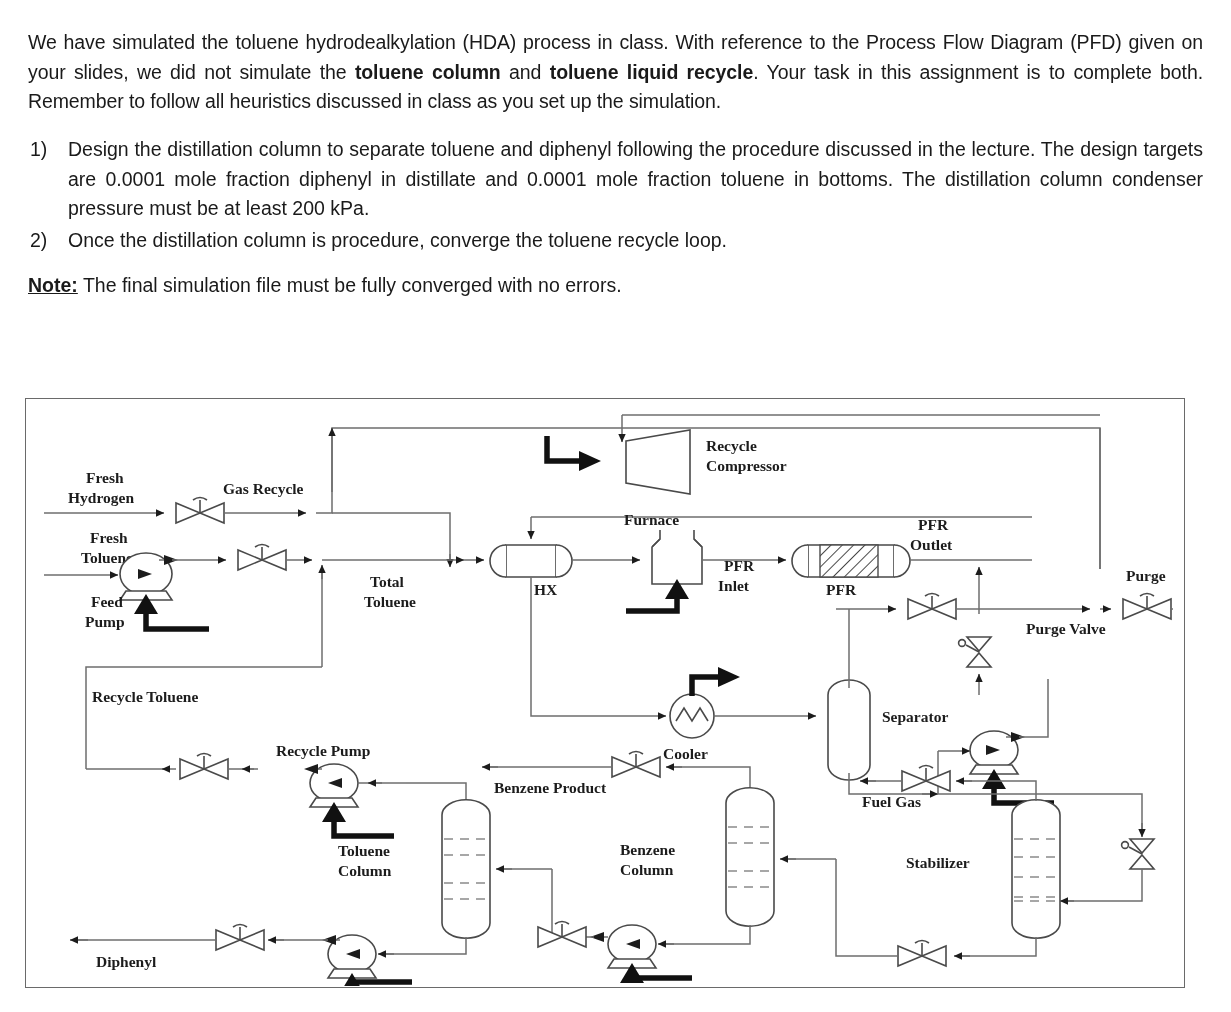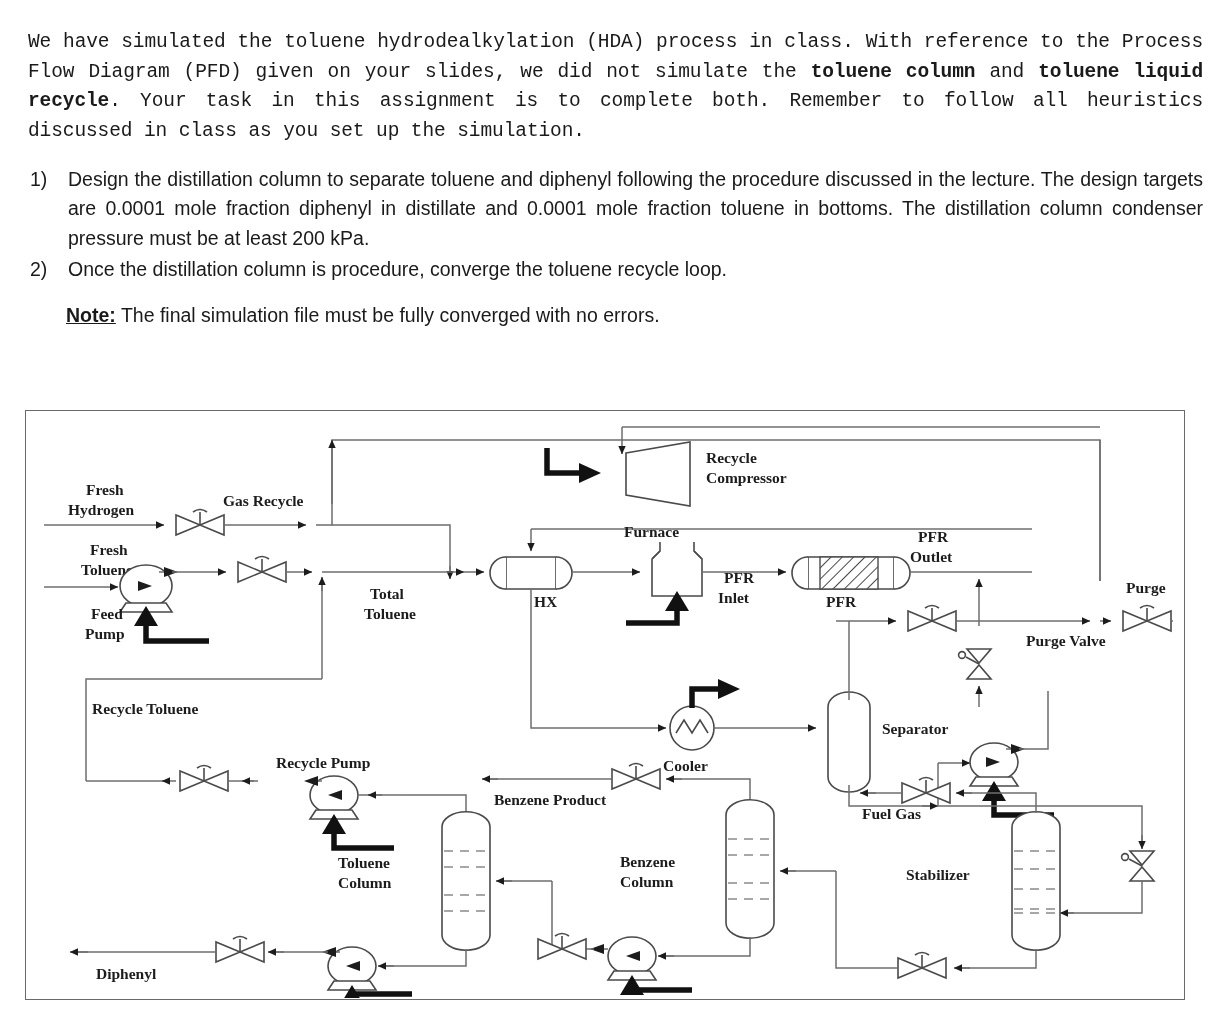--- a/index.html
+++ b/index.html
@@ -28,21 +28,20 @@
     top: 28px;
     width: 1175px;
   }
   .para {
     font-size: 19.5px;
     line-height: 1.52;
     text-align: justify;
     text-justify: inter-word;
     margin: 0 0 18px 0;
     letter-spacing: -0.1px;
-    font-family: Liberation Mono, monospace;
   }
   .para b { font-weight: bold; }
 
   ol.tasks {
     margin: 0 0 16px 0;
     padding: 0;
     list-style: none;
     counter-reset: t;
   }
   ol.tasks li {
@@ -61,28 +60,27 @@
     text-align: left;
   }
   .note {
     font-size: 19.5px;
     line-height: 1.5;
     margin: 14px 0 0 0;
   }
   .note .lead {
     font-weight: bold;
     text-decoration: underline;
-    margin-left: 38px;
   }
 
   
   .figure-box {
     position: absolute;
     left: 25px;
-    top: 410px;
+    top: 398px;
     width: 1160px;
     height: 590px;
     border: 1.6px solid #6a6a6a;
     box-sizing: border-box;
     background: #fff;
   }
   .figure-box svg {
     display: block;
   }
   .pfd-label {

